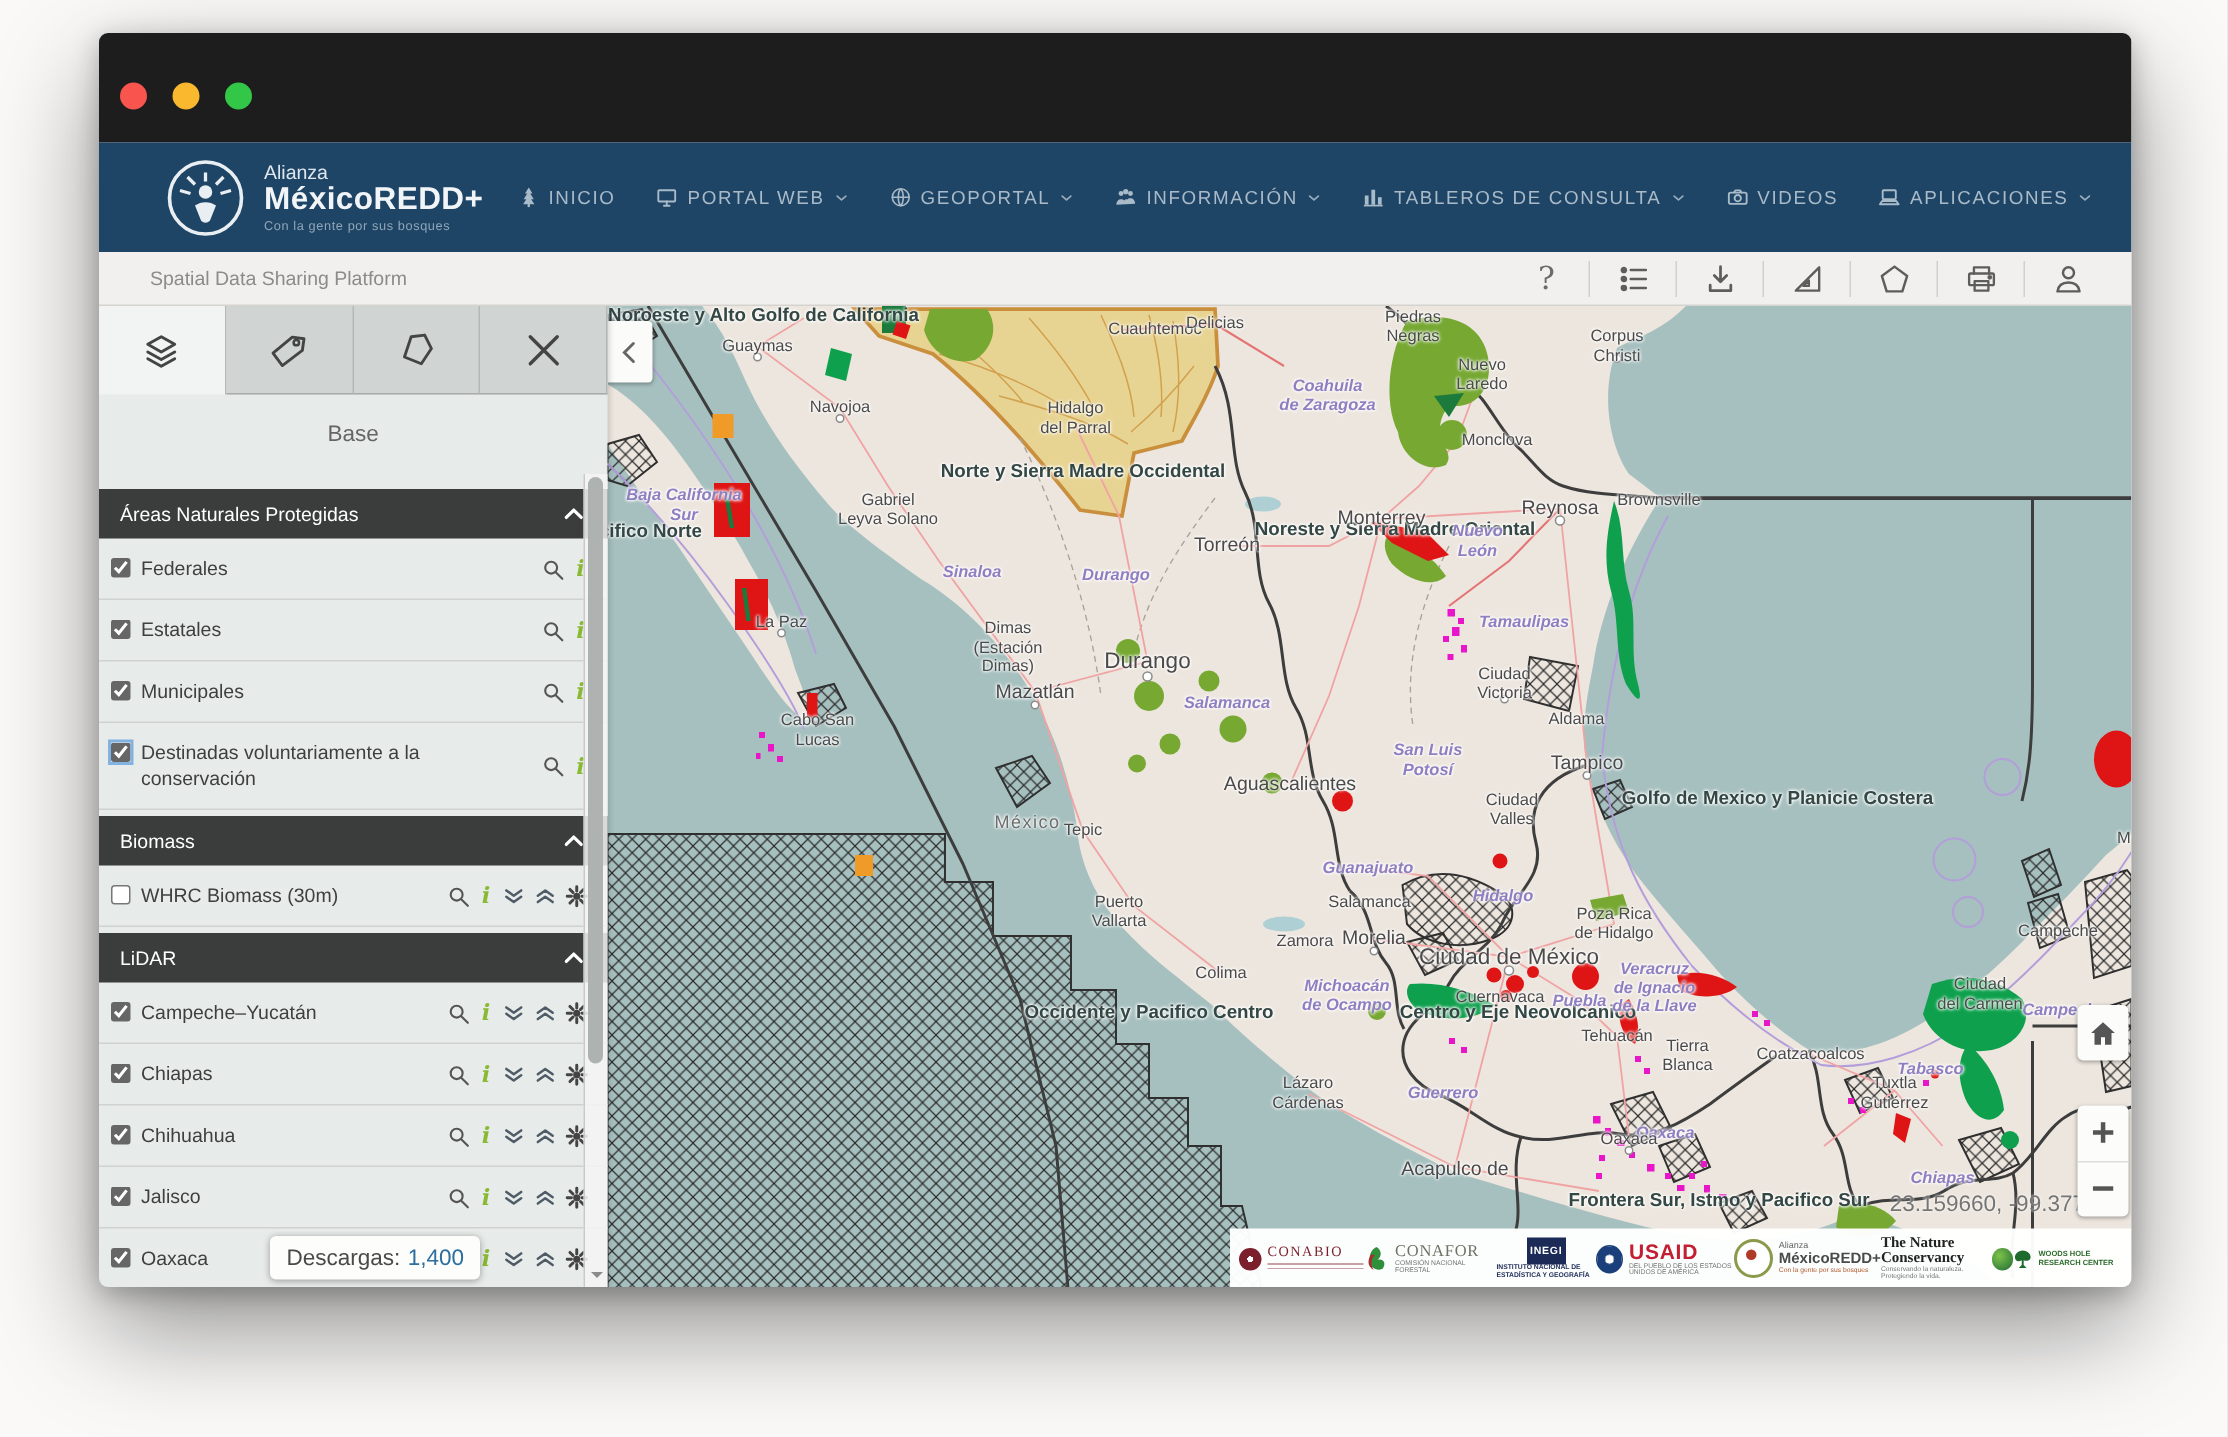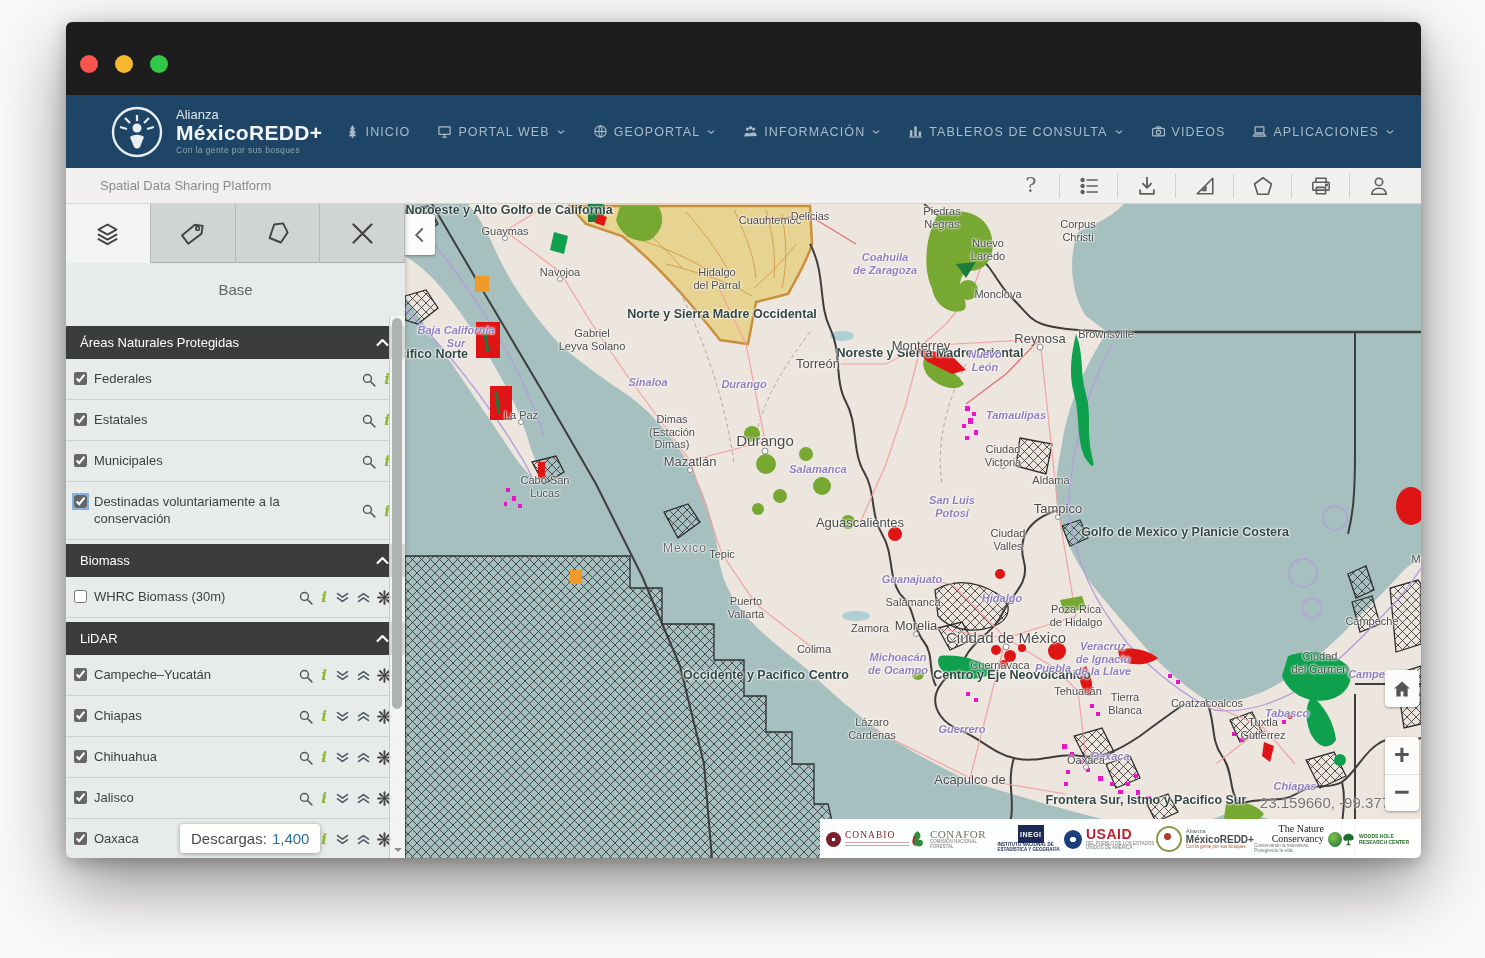--- a/index.html
+++ b/index.html
@@ -66,21 +66,21 @@
   .conafor-t{font-family:"Liberation Serif",serif;font-size:11px;color:#6f7566;font-weight:normal;letter-spacing:.5px;}
   .inegi-ic{width:26px;height:18px;background:#1b2a56;color:#fff;font-size:7px;font-weight:bold;display:flex;align-items:center;justify-content:center;letter-spacing:.5px;}
   .inegi-sub{font-size:4.5px;color:#1b2a56;font-weight:bold;max-width:70px;}
   .usaid-ic{width:17px;height:17px;border-radius:50%;background:radial-gradient(circle,#fff 0 25%,#1b3f7a 26% 100%);border:1px solid #1b3f7a;}
   .usaid-t{font-size:14px;font-weight:bold;color:#c22032;letter-spacing:.5px;}
   .mredd-ic{width:22px;height:22px;border-radius:50%;border:2px solid #8a9a4a;position:relative;background:#fff;}
   .mredd-ic:after{content:"";position:absolute;left:6px;top:5px;width:7px;height:7px;border-radius:50%;background:#b03a28;}
   .mredd-pre{font-size:6px;color:#666;}
   .mredd-t{font-size:10px;font-weight:bold;color:#4a4a4a;}
   .mredd-sub{font-size:4.5px;color:#b05a2a;}
-  .tnc-t{font-family:"Liberation Serif",serif;font-size:10px;font-weight:normal;color:#222;line-height:1;text-align:right;}
+  .tnc-t{font-family:"Liberation Serif",serif;font-size:10px;font-weight:bold;color:#222;line-height:1;}
   .tnc-ic{width:15px;height:15px;border-radius:50%;background:radial-gradient(circle at 35% 35%,#7fc24a,#1c6b35);}
   .whrc-ic{width:17px;height:17px;}
   .whrc-t{font-size:5px;color:#2a6a2a;font-weight:bold;max-width:56px;line-height:1.2;}
   
   .sidebar{position:absolute;left:0;top:0;width:339px;height:655px;background:rgba(234,237,236,.95);box-shadow:1px 0 4px rgba(0,0,0,.18);}
   .side-tabs{display:flex;height:59px;}
   .side-tab{flex:1;display:flex;align-items:center;justify-content:center;background:rgba(203,206,204,.8);
     border-right:1px solid #b5b8b6;border-bottom:1px solid #a9aca9;color:#444;cursor:pointer;}
   .side-tab.active{background:#f2f4f3;border-bottom:none;}
   .side-tab .ic{width:27px;height:27px;}

